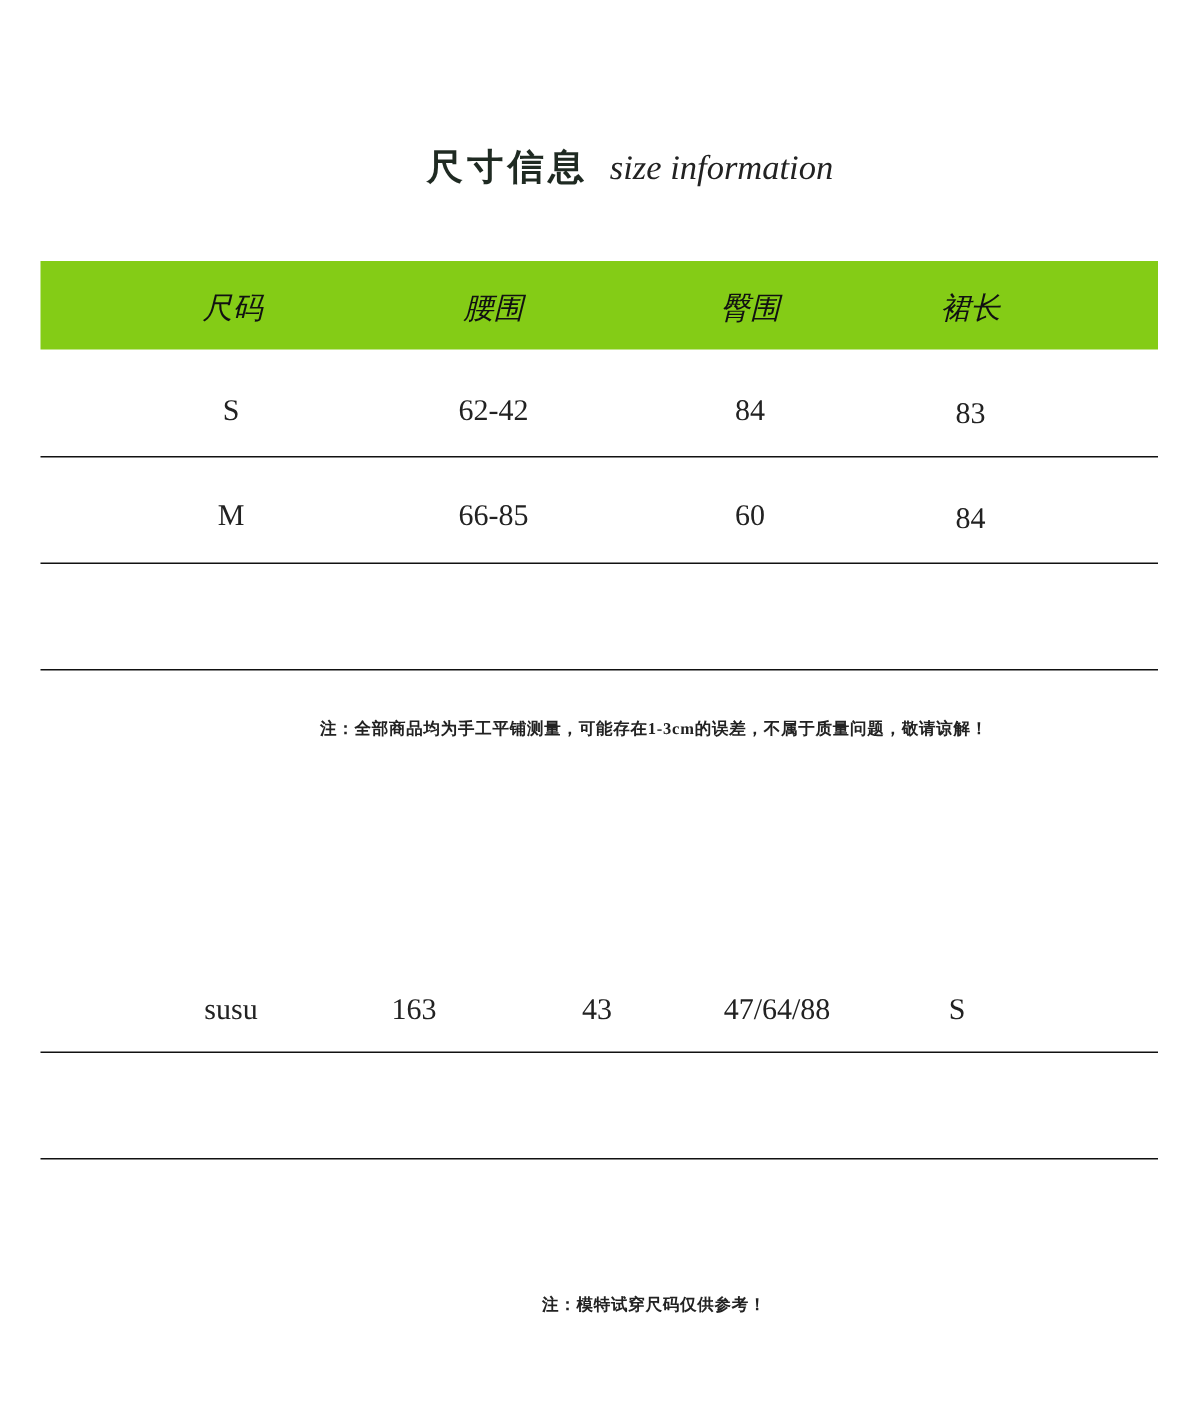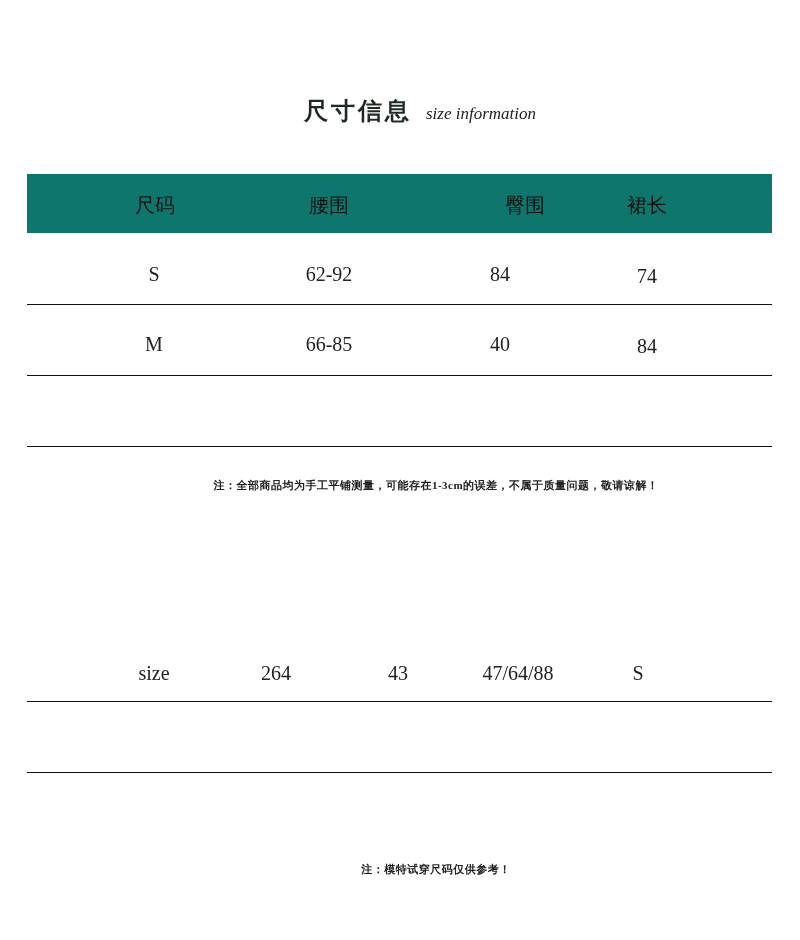--- a/index.html
+++ b/index.html
@@ -1,63 +1,63 @@
 <!DOCTYPE html>
 <html><head>
   <meta charset="utf-8">
   <style>
     html, body { margin:0; padding:0; background:#ffffff; }
     body { width:800px; height:940px; position:relative; overflow:hidden; font-family:"Liberation Serif","DejaVu Serif",serif; color:#1a1a1a; }
     .title { position:absolute; top:95px; left:0; width:800px; text-align:center; }
     .title .zh { font-size:24px; font-weight:bold; color:#1f2a22; letter-spacing:3px;margin-left:40px; }
-    .title .en { font-size:17px; font-style:italic; color:#222; margin-left:10px; }
+    .title .en { font-size:23px; font-style:italic; color:#222; margin-left:10px; }
     .tbl { position:absolute; left:27px; width:745px; }
-    .hdr { background:#0f766e; height:59px; position:relative; }
+    .hdr { background:#84cc16; height:59px; position:relative;font-style:italic; }
     .row { height:70px; position:relative; border-bottom:1.5px solid #111; }
     .cell { position:absolute; transform:translateX(-50%); white-space:nowrap; }
     .hdr .cell { top:18px; font-size:20px; color:#111; }
     .row .cell { top:28px; font-size:20px; color:#222; }
     .note { position:absolute; left:0; width:800px; text-align:center; font-size:11px; font-weight:bold; color:#222; letter-spacing:0.5px;padding-left:36px; }
   </style>
 </head>
 <body>
 
 <div class="title">
   <span class="zh">尺寸信息</span>
   <span class="en">size information</span>
 </div>
 
 <div class="tbl" style="top:174px;">
   <div class="hdr">
     <span class="cell" style="left:128px">尺码</span>
     <span class="cell" style="left:302px">腰围</span>
-    <span class="cell" style="left:498px">臀围</span>
+    <span class="cell" style="left:473px">臀围</span>
     <span class="cell" style="left:620px">裙长</span>
   </div>
   <div class="row" style="height:71px">
     <span class="cell" style="left:127px; top:30px">S</span>
-    <span class="cell" style="left:302px; top:30px">62-92</span>
+    <span class="cell" style="left:302px; top:30px">62-42</span>
     <span class="cell" style="left:473px; top:30px">84</span>
-    <span class="cell" style="left:620px; top:32px">74</span>
+    <span class="cell" style="left:620px; top:32px">83</span>
   </div>
   <div class="row">
     <span class="cell" style="left:127px">M</span>
     <span class="cell" style="left:302px">66-85</span>
-    <span class="cell" style="left:473px">40</span>
+    <span class="cell" style="left:473px">60</span>
     <span class="cell" style="left:620px; top:30px">84</span>
   </div>
   <div class="row"></div>
 </div>
 
 <div class="note" style="top:478px;">注：全部商品均为手工平铺测量，可能存在1-3cm的误差，不属于质量问题，敬请谅解！</div>
 
 <div class="tbl" style="top:630px;">
   <div class="row" style="height:71px">
-    <span class="cell" style="left:127px; top:32px">size</span>
-    <span class="cell" style="left:249px; top:32px">264</span>
+    <span class="cell" style="left:127px; top:32px">susu</span>
+    <span class="cell" style="left:249px; top:32px">163</span>
     <span class="cell" style="left:371px; top:32px">43</span>
     <span class="cell" style="left:491px; top:32px">47/64/88</span>
     <span class="cell" style="left:611px; top:32px">S</span>
   </div>
   <div class="row"></div>
 </div>
 
 <div class="note" style="top:862px;">注：模特试穿尺码仅供参考！</div>
 
 </body></html>

